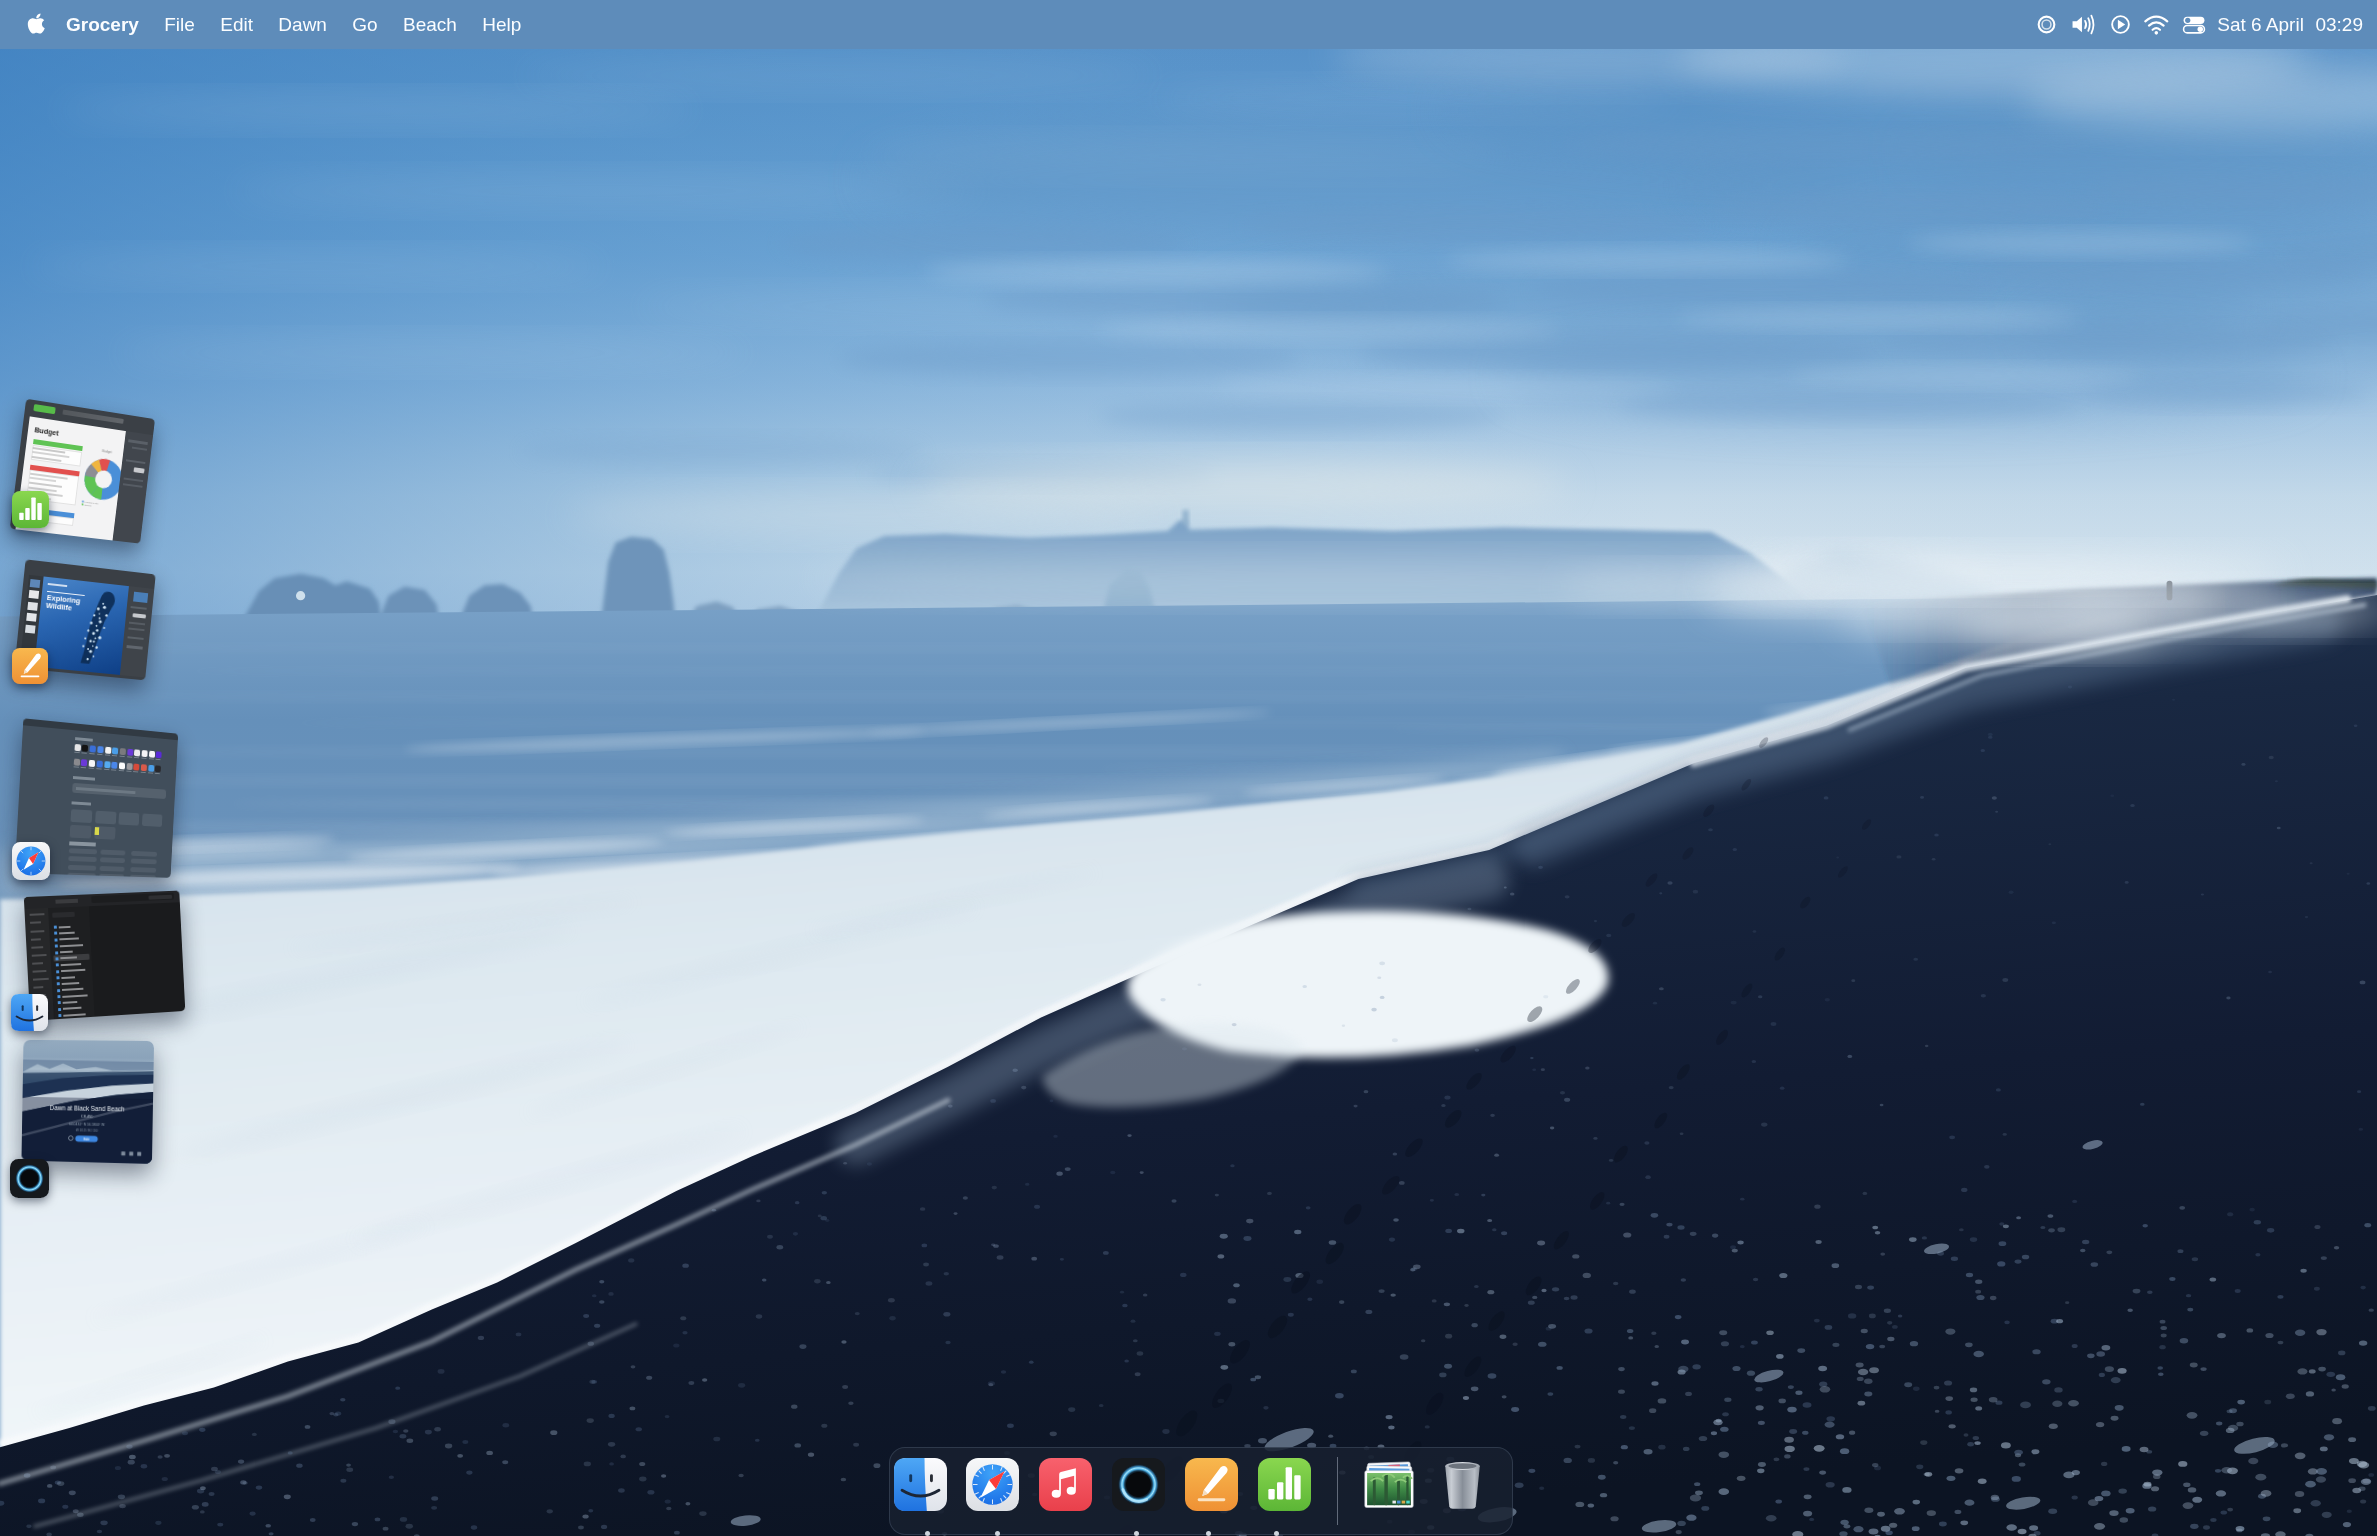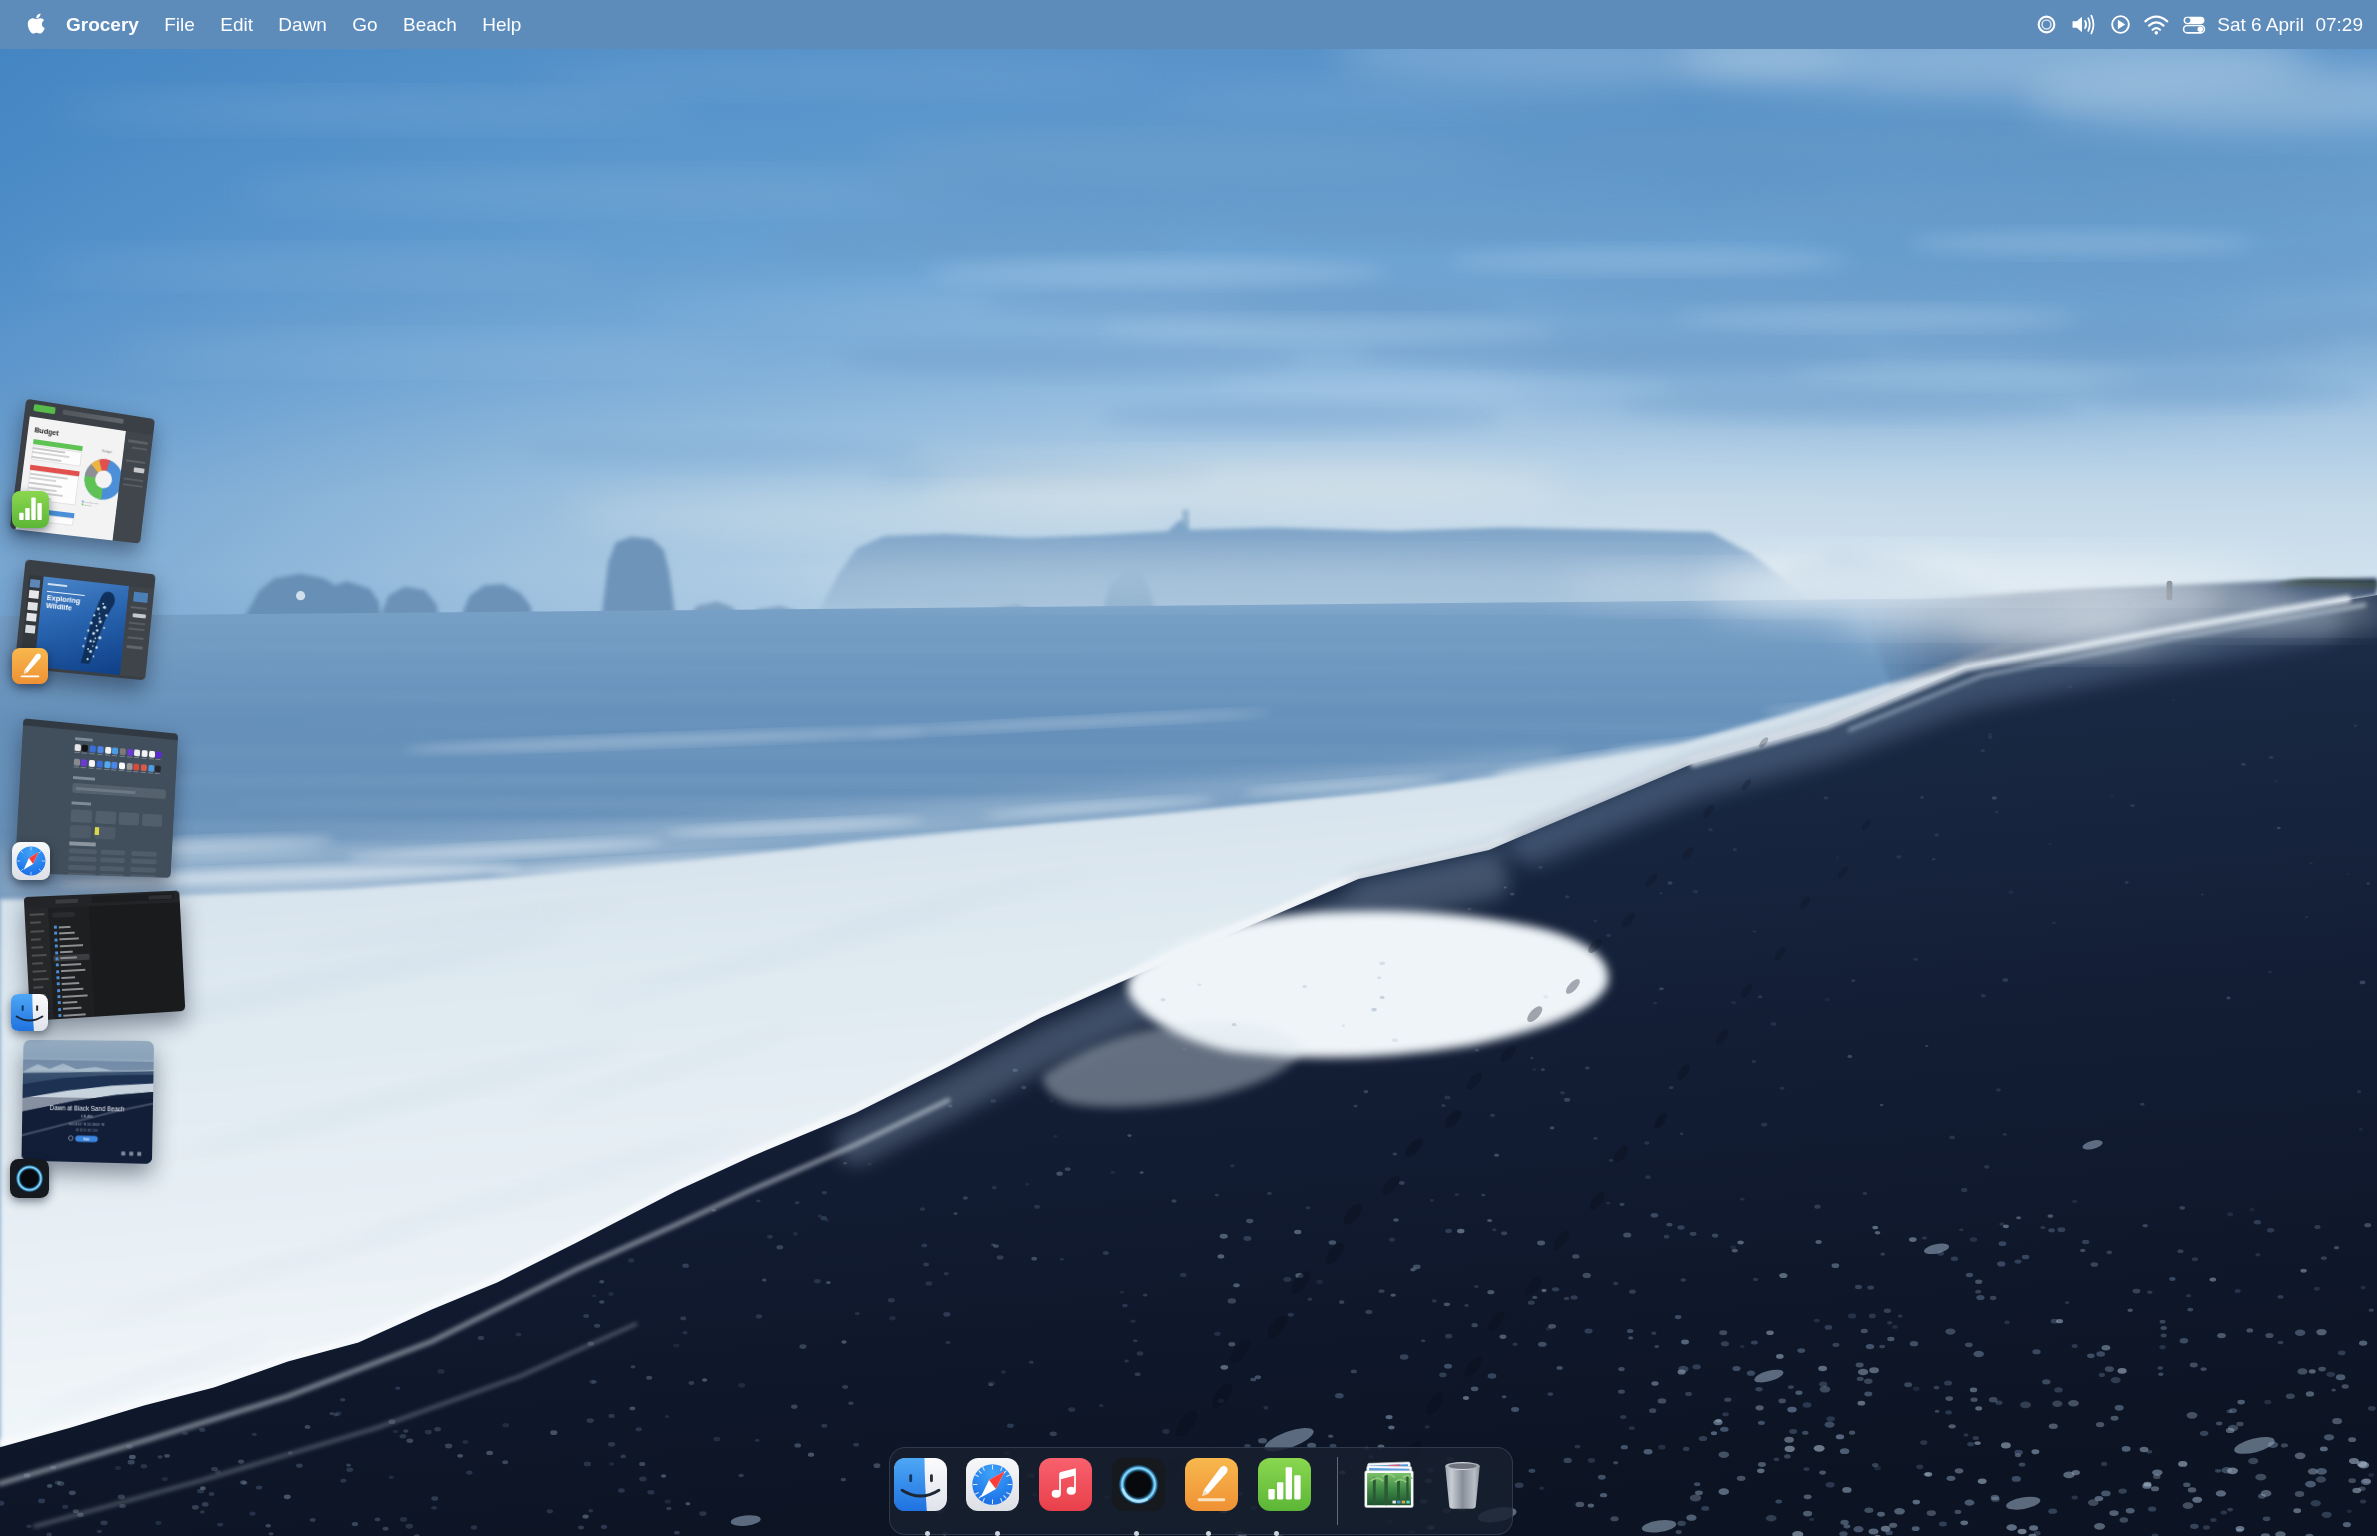--- a/index.html
+++ b/index.html
@@ -1138,21 +1138,21 @@
           <path fill="none" stroke="#ffffff" stroke-width="4.2" stroke-linecap="round" d="M4,16 Q25,-2 46,16 M11,24 Q25,12 39,24 M18,32 Q25,26 32,32"></path>
           <circle cx="25" cy="38" r="3.4" fill="#ffffff"></circle>
         </svg>
     <svg width="24" height="23" viewBox="0 0 46 44" style="margin:0 5.8px">
           <rect x="3" y="7" width="40" height="14" rx="7" fill="#ffffff"></rect>
           <circle cx="11" cy="14" r="5" fill="#5e8cba"></circle>
           <rect x="3" y="24" width="40" height="14" rx="7" fill="none" stroke="#ffffff" stroke-width="3"></rect>
           <circle cx="35" cy="31" r="5.2" fill="#ffffff"></circle>
         </svg>
     <div style="margin:0 4.6px 0 5.8px;white-space:nowrap">Sat 6 April</div>
-    <div style="margin:0 0 0 7px;white-space:nowrap">07:29</div>
+    <div style="margin:0 0 0 7px;white-space:nowrap">03:29</div>
   </div>
 </div>
 <div id="thumbs">
 <div class="thumb" style="width:142px;height:131px;left:18px;top:398px;transform-origin:left center;transform:perspective(867px) rotateY(16deg) rotateZ(7.5deg);border-radius:4.6px;overflow:hidden;">
 <div style="position:absolute;inset:0;background:#3b4046"></div>
 <div style="position:absolute;left:5.8px;top:17.3px;right:31px;bottom:0;background:#f3f3f4"></div>
 <div style="position:absolute;left:9.3px;top:3.5px;width:23px;height:7.5px;border-radius:1.7px;background:#57bb49"></div>
 <div style="position:absolute;left:40px;top:5.2px;right:35px;height:4.6px;background:linear-gradient(90deg,rgba(255,255,255,0.12),rgba(255,255,255,0.20));border-radius:1.2px"></div>
 <div style="position:absolute;left:12.7px;top:25.4px;color:#222;font-size:7.5px;font-weight:bold">Budget</div>
 <div style="position:absolute;left:12.7px;top:39px;width:53px;height:5.2px;background:#5fc354"></div>

